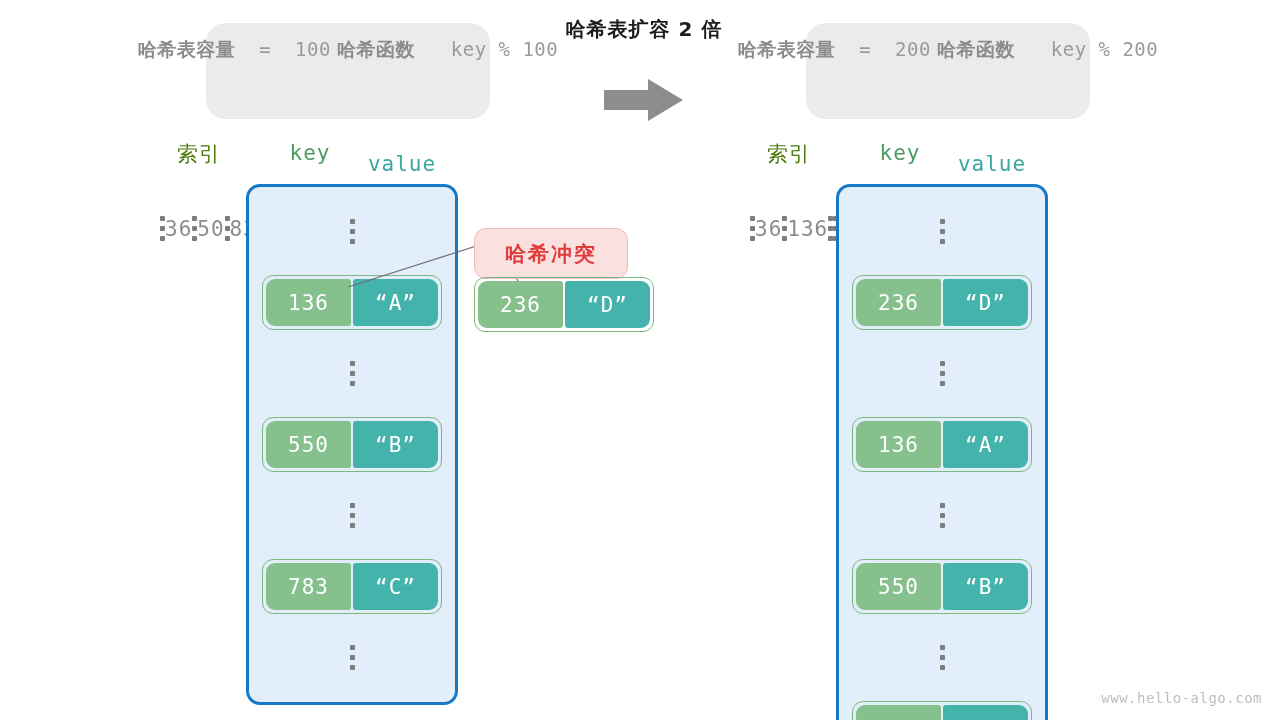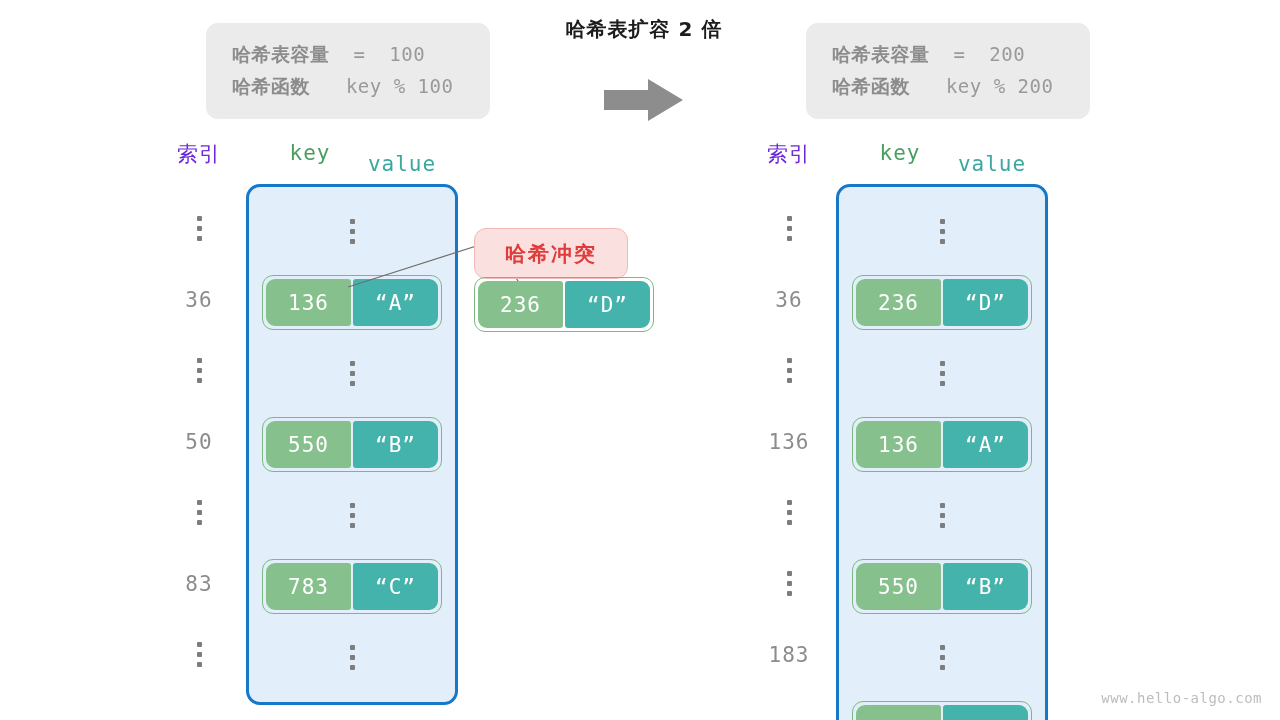--- a/index.html
+++ b/index.html
@@ -12,25 +12,24 @@
     height: 720px;
     position: relative;
     overflow: hidden;
     font-family: "DejaVu Sans Mono", monospace;
   }
 
   
   .info-box {
     position: absolute;
     background: #ebebeb;
-    border-radius: 12px;
+    border-radius: 20px;
     padding: 14px 26px;
     box-sizing: border-box;
     display: flex;
-    flex-direction: column;
     justify-content: center;
     gap: 6px;
   }
   #info-left  { left: 206px; top: 23px; width: 284px; height: 96px; }
   #info-right { left: 806px; top: 23px; width: 284px; height: 96px; }
 
   .info-line {
     display: flex;
     align-items: baseline;
     white-space: pre;
@@ -83,21 +82,21 @@
   }
   .hdr-index {
     position: absolute;
     left: 0px;
     top: 0px;
     width: 78px;
     text-align: center;
     font-family: Liberation Serif, serif;
     font-weight: normal;
     font-size: 21px;
-    color: #6d28d9;
+    color: #4d7c0f;
     letter-spacing: 1px;
   }
   .hdr-key {
     position: absolute;
     left: 112px;
     top: 1px;
     width: 76px;
     text-align: center;
     font-size: 21px;
     color: #4b9d5f;
@@ -114,21 +113,21 @@
     letter-spacing: 1px;
   }
 
   .table-body {
     position: relative;
     display: flex;
   }
   .index-col {
     width: 78px;
     display: flex;
-    flex-direction: column;
+    flex-direction: row;
     padding-top: 9px;
   }
   .bucket-col {
     width: 212px;
     margin-left: 8px;
     background: #e2effa;
     border: 3px solid #1878c8;
     border-radius: 14px;
     box-sizing: border-box;
     display: flex;

